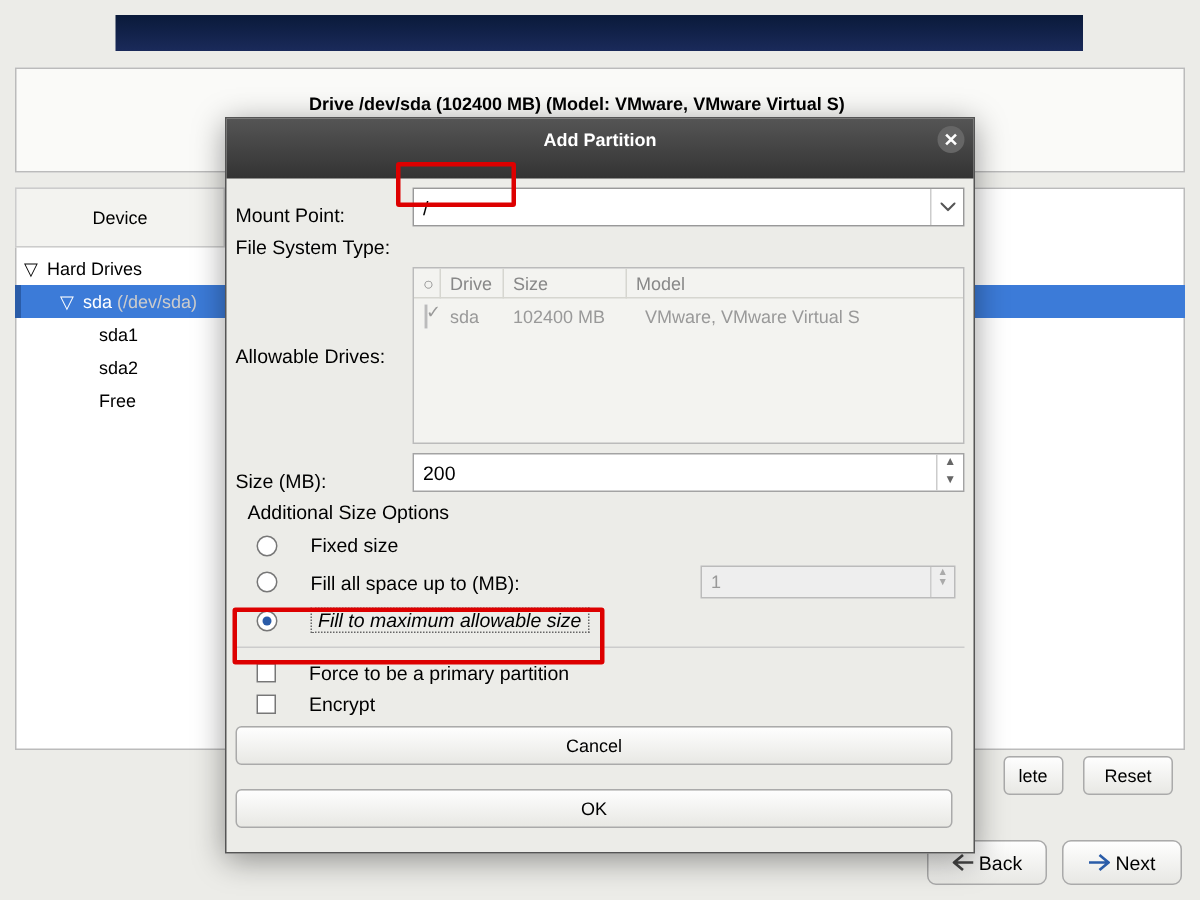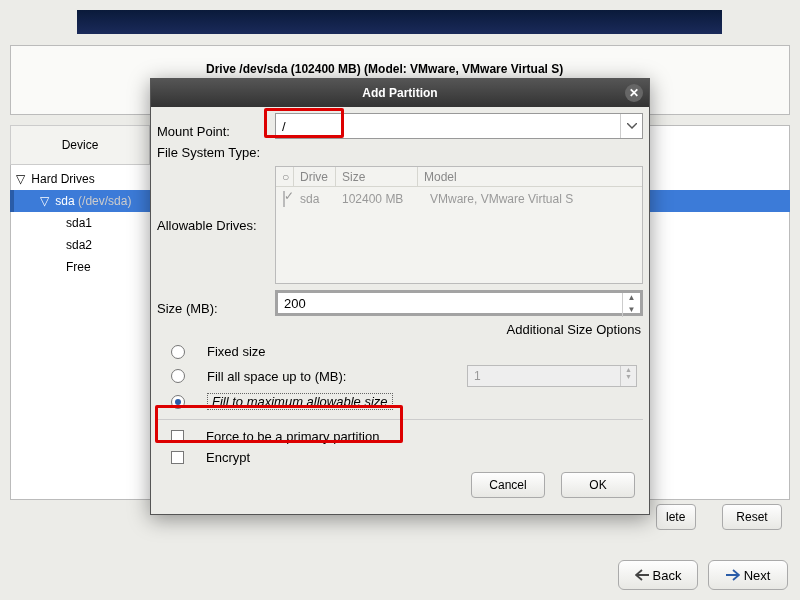--- a/index.html
+++ b/index.html
@@ -121,21 +121,21 @@
   .dialog {
     position: absolute;
     left: 150px;
     top: 78px;
     width: 500px;
     background: #ECECE8;
     border: 1px solid #555;
     box-shadow: 0 4px 20px rgba(0,0,0,0.4);
   }
   .dlg-title {
-    height: 28px;
+    height: 40px;
     background: linear-gradient(#555, #333);
     color: #fff;
     font-weight: bold;
     text-align: center;
     line-height: 28px;
     position: relative;
   }
   .dlg-close {
     position: absolute;
     right: 6px;
@@ -208,21 +208,21 @@
   .dlh-col { padding: 0 6px; border-right: 1px solid #d6d6d0; height: 20px; line-height: 20px;}
   .drive-list-row {
     height: 24px;
     display: flex;
     align-items: center;
     color: #999;
   }
   .spin {
     flex: 1;
     height: 26px;
-    border: 3px solid #a3a3a3;
+    border: 1px solid #a3a3a3;
     background: #fff;
     display: flex;
     align-items: center;
     padding: 0 6px;
     position: relative;
     font-size: 13px;
   }
   .spin .arrows {
     position: absolute;
     right: 0;
@@ -235,21 +235,20 @@
   }
   .spin .arrow {
     flex: 1;
     text-align: center;
     font-size: 8px;
     color: #666;
   }
   .group-label {
     margin: 6px 2px 4px 8px;
     font-size: 13px;
-    text-align: right;
   }
   .radio-row, .check-row {
     display: flex;
     align-items: center;
     padding: 3px 0 3px 14px;
     font-size: 13px;
     gap: 16px;
   }
   .radio {
     width: 14px; height: 14px; border: 1px solid #777; border-radius: 7px; margin-right: 6px; position: relative; background: #fff;
@@ -272,23 +271,23 @@
     display: flex;
     align-items: center;
     padding: 0 6px;
     position: relative;
     font-size: 12px;
     margin-left: auto;
     margin-right: 6px;
   }
   .dlg-buttons {
     display: flex;
-    justify-content: flex-end;
     gap: 16px;
     padding: 4px 8px 6px 0;
+    flex-direction: column;
   }
   .dotted {
     border: 1px dotted #666;
     padding: 0 4px;
     font-style: italic;
   }
   svg { display: block; }
 </style>
 </head>
 <body>
@@ -312,21 +311,21 @@
     <span>sda</span>
     <span class="gray">(/dev/sda)</span>
   </div>
   <div class="tree-row child">sda1</div>
   <div class="tree-row child">sda2</div>
   <div class="tree-row child">Free</div>
 </div>
 
 <div class="footer-buttons">
   <span class="btn" style="min-width:40px">lete</span>
-  <span class="btn" style="min-width:60px;margin-left:23px">Reset</span>
+  <span class="btn" style="min-width:60px;margin-left:10px">Reset</span>
 </div>
 
 <div class="nav-buttons">
   <div class="nav-btn">
     <span>
       <svg width="14" height="12" viewBox="0 0 14 12">
           <path d="M7 1 L1 6 L7 11 M1 6 H14" stroke="#444" stroke-width="1.8" fill="none"></path>
         </svg>
     </span>
     <span>Back</span>

